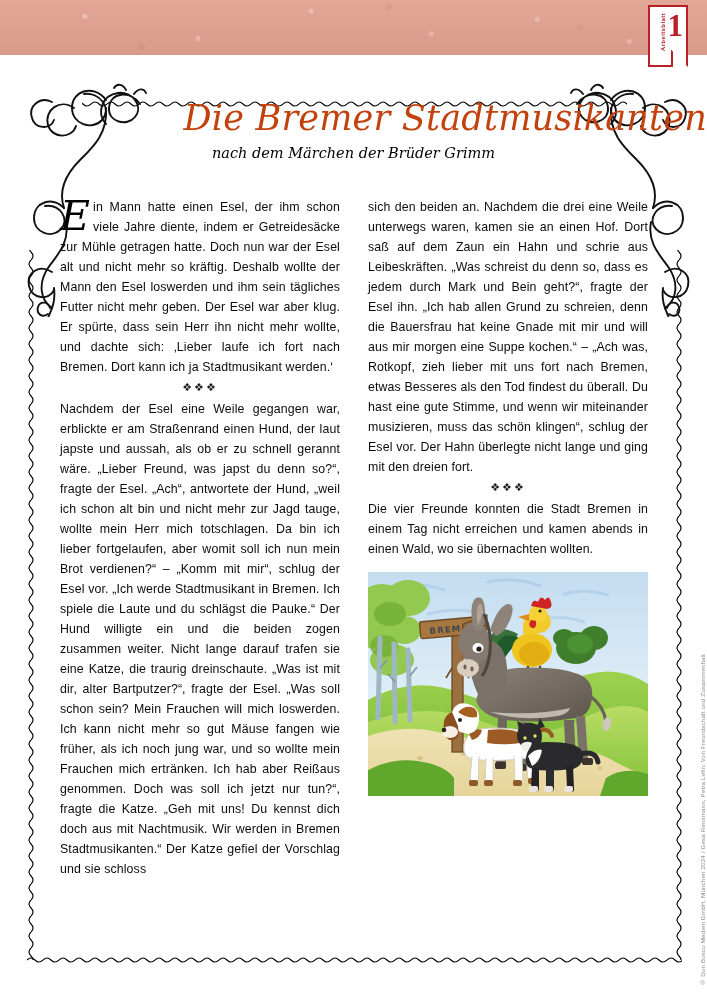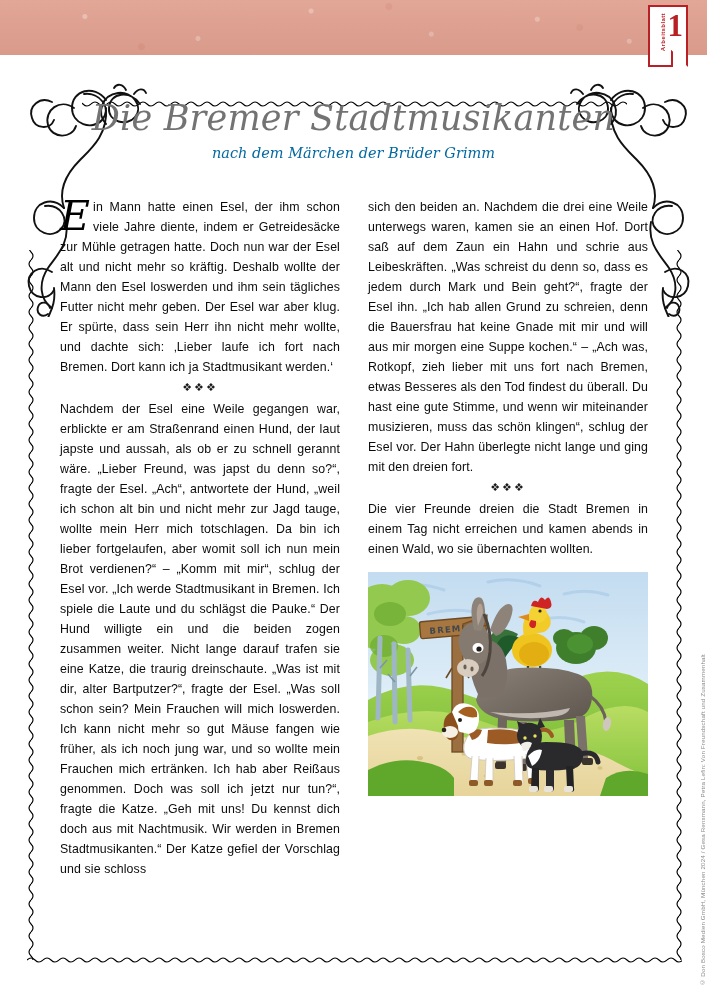--- a/index.html
+++ b/index.html
@@ -66,31 +66,32 @@
   .flourish { position: absolute; }
   .fl-tl { left: 22px;  top: 82px; }
   .fl-tr { left: 570px; top: 82px; }
 
   
   .title-wrap { position: absolute; left: 0; top: 100px; width: 707px; text-align: center; }
   .title {
     font-family: "DejaVu Serif", serif;
     font-style: italic;
     font-size: 35px;
-    color: #737373;
+    color: #c2410c;
     letter-spacing: .2px;
     line-height: 1.05;
     margin: 0;
     font-weight: 400;
+    text-align: right;
   }
   .subtitle {
     font-family: "DejaVu Serif", serif;
     font-style: italic;
     font-size: 14.5px;
-    color: #0369a1;
+    color: #000000;
     margin: 8px 0 0 0;
     font-weight: 400;
   }
 
   
   .columns {
     position: absolute; left: 60px; top: 197px;
     width: 588px; height: 760px;
     display: flex; gap: 28px;
   }
@@ -234,21 +235,21 @@
     <div class="divider">❖❖❖</div>
 
     <p class="body-text last-left">Nachdem der Esel eine Weile gegangen war, erblickte er am Straßenrand einen Hund, der laut japste und aussah, als ob er zu schnell gerannt wäre. „Lieber Freund, was japst du denn so?“, fragte der Esel. „Ach“, antwortete der Hund, „weil ich schon alt bin und nicht mehr zur Jagd tauge, wollte mein Herr mich totschlagen. Da bin ich lieber fortgelaufen, aber womit soll ich nun mein Brot verdienen?“ – „Komm mit mir“, schlug der Esel vor. „Ich werde Stadtmusikant in Bremen. Ich spiele die Laute und du schlägst die Pauke.“ Der Hund willigte ein und die beiden zogen zusammen weiter. Nicht lange darauf trafen sie eine Katze, die traurig dreinschaute. „Was ist mit dir, alter Bartputzer?“, fragte der Esel. „Was soll schon sein? Mein Frauchen will mich loswerden. Ich kann nicht mehr so gut Mäuse fangen wie früher, als ich noch jung war, und so wollte mein Frauchen mich ertränken. Ich hab aber Reißaus genommen. Doch was soll ich jetzt nur tun?“, fragte die Katze. „Geh mit uns! Du kennst dich doch aus mit Nachtmusik. Wir werden in Bremen Stadtmusikanten.“ Der Katze gefiel der Vorschlag und sie schloss</p>
   </div>
 
   <div class="col">
     <p class="body-text">sich den beiden an. Nachdem die drei eine Weile unterwegs waren, kamen sie an einen Hof. Dort saß auf dem Zaun ein Hahn und schrie aus Leibeskräften. „Was schreist du denn so, dass es jedem durch Mark und Bein geht?“, fragte der Esel ihn. „Ich hab allen Grund zu schreien, denn die Bauersfrau hat keine Gnade mit mir und will aus mir morgen eine Suppe kochen.“ – „Ach was, Rotkopf, zieh lieber mit uns fort nach Bremen, etwas Besseres als den Tod findest du überall. Du hast eine gute Stimme, und wenn wir miteinander musizieren, muss das schön klingen“, schlug der Esel vor. Der Hahn überlegte nicht lange und ging mit den dreien fort.</p>
 
     <div class="divider">❖❖❖</div>
 
-    <p class="body-text">Die vier Freunde dreien die Stadt Bremen in einem Tag nicht erreichen und kamen abends in einen Wald, wo sie übernachten wollten.</p>
+    <p class="body-text">Die vier Freunde konnten die Stadt Bremen in einem Tag nicht erreichen und kamen abends in einen Wald, wo sie übernachten wollten.</p>
 
     <div class="illustration">
       <svg width="280" height="224" viewBox="0 0 280 224" xmlns="http://www.w3.org/2000/svg">
         <defs>
           <linearGradient id="sky" x1="0" y1="0" x2="0" y2="1">
             <stop offset="0%" stop-color="#c3dcf0"></stop>
             <stop offset="55%" stop-color="#dfeef8"></stop>
             <stop offset="100%" stop-color="#eef6fb"></stop>
           </linearGradient>
           <linearGradient id="hill1" x1="0" y1="0" x2="0" y2="1">

